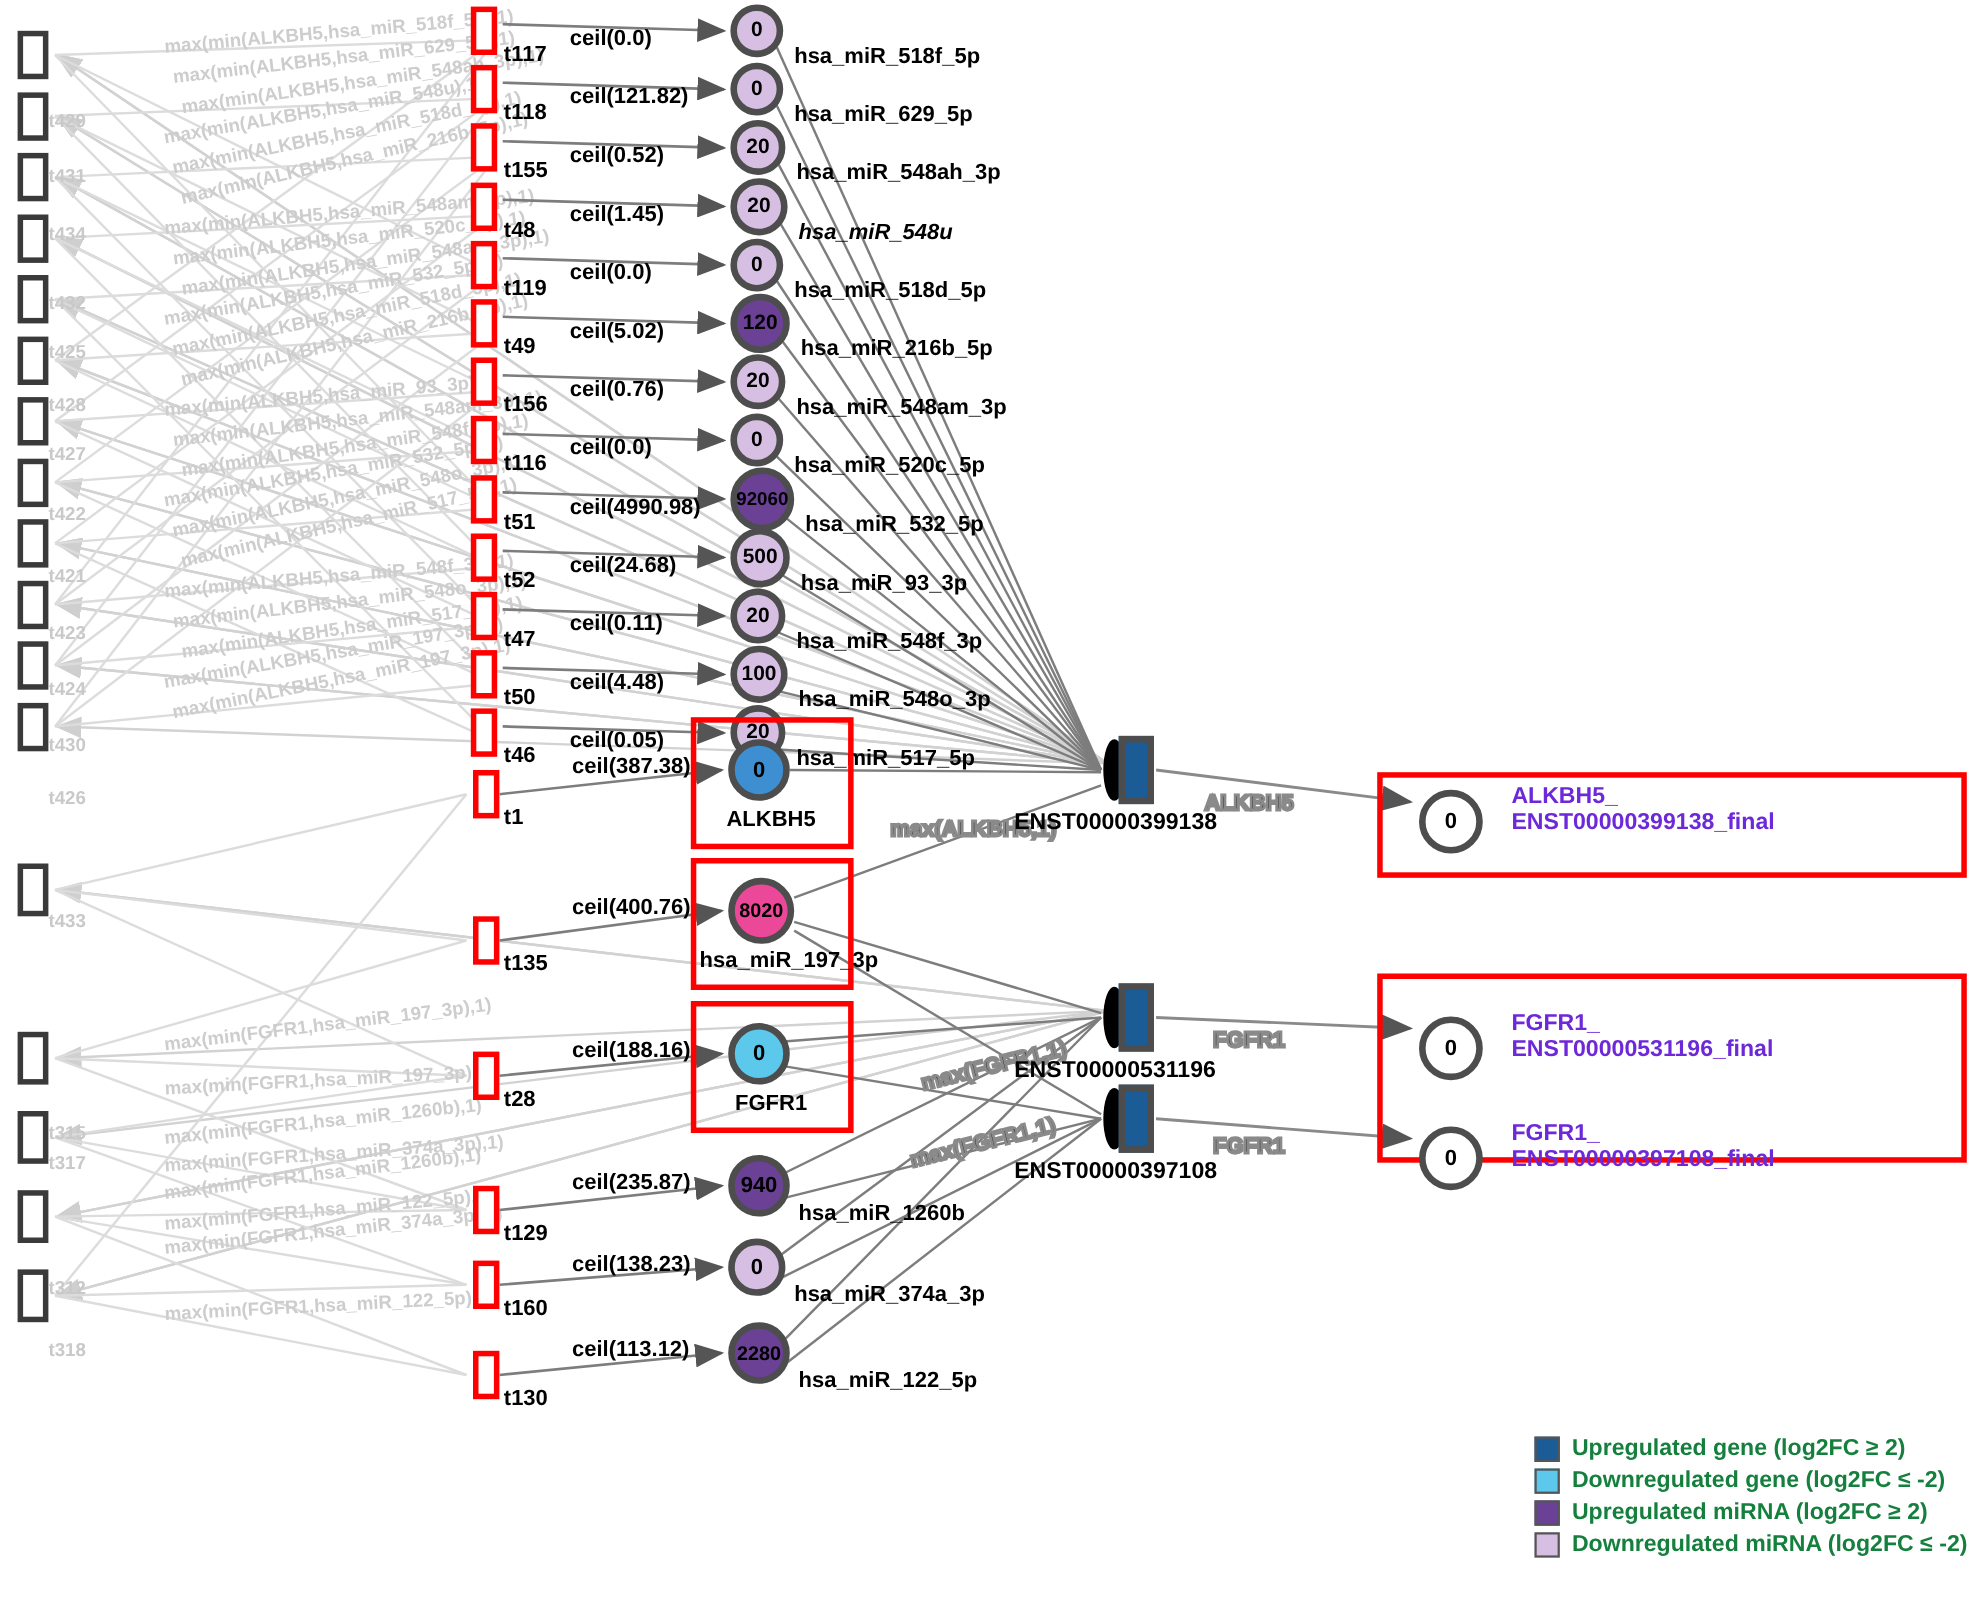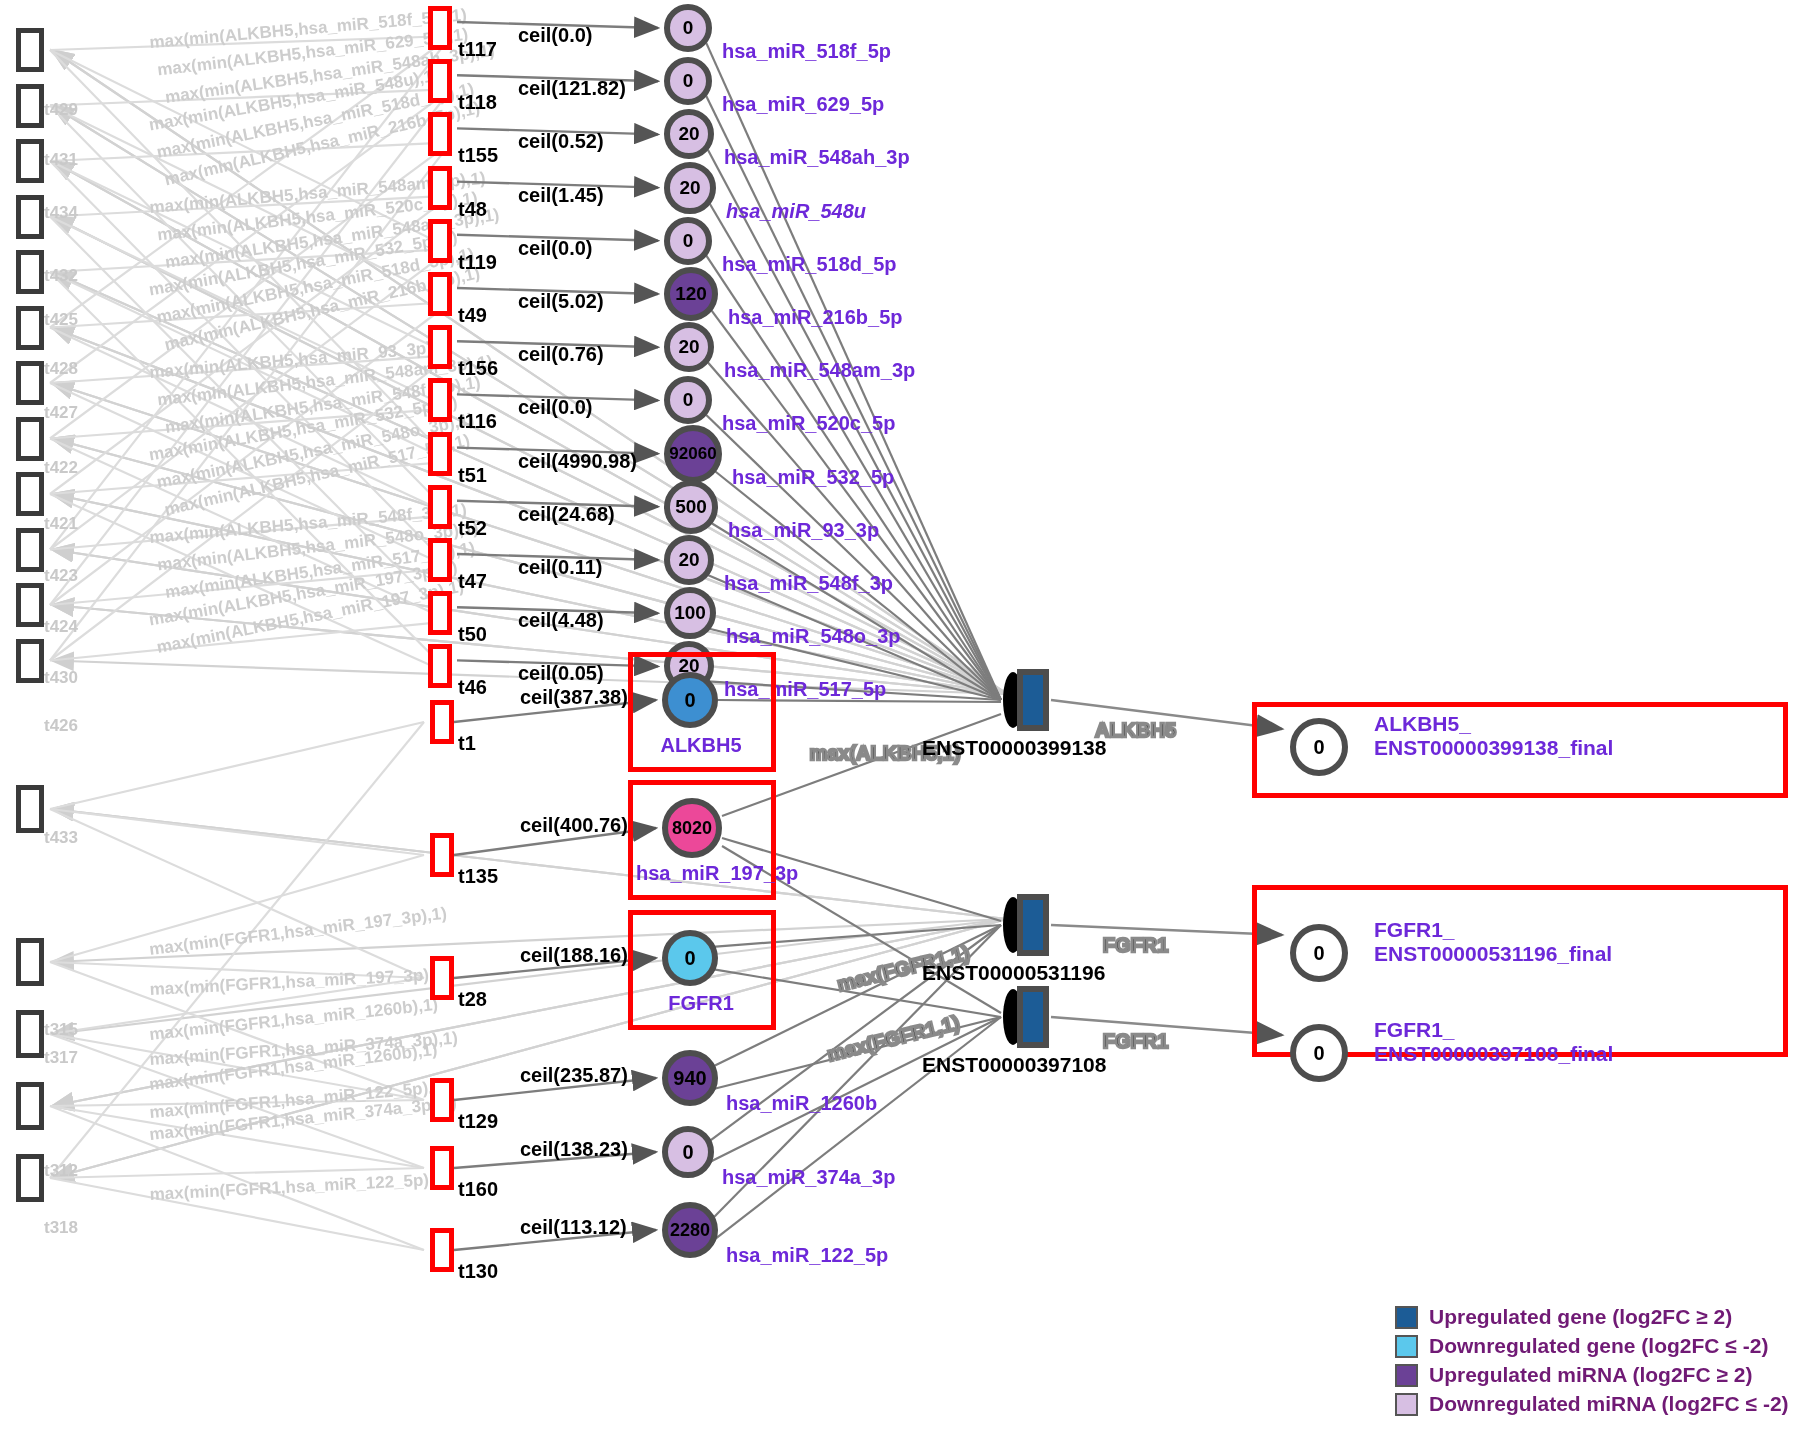--- a/index.html
+++ b/index.html
@@ -14,21 +14,21 @@
   
   .trans{position:absolute;width:24px;height:44px;background:#fff;border:5px solid #ff0000;box-sizing:border-box;}
   .trans-name{position:absolute;font-size:20px;font-weight:bold;color:#000;white-space:nowrap;}
 
   
   .ceil{position:absolute;font-size:20px;font-weight:bold;color:#000;white-space:nowrap;}
 
   
   .node{position:absolute;border-radius:50%;border:6px solid #4d4d4d;box-sizing:border-box;
         display:flex;align-items:center;justify-content:center;font-weight:bold;color:#000;}
-  .node-lab{position:absolute;font-size:20px;font-weight:bold;color:#6d28d9;white-space:nowrap;}
+  .node-lab{position:absolute;font-size:20px;font-weight:bold;color:#000000;white-space:nowrap;}
 
   
   .enst{position:absolute;width:32px;height:62px;background:#1c5c96;border:6px solid #4d4d4d;box-sizing:border-box;}
   .enst-dots{position:absolute;width:20px;height:56px;background:#000;border-radius:50%;}
   .enst-lab{position:absolute;font-size:21px;font-weight:bold;color:#000;white-space:nowrap;}
 
   
   .frame{position:absolute;border:5px solid #ff0000;box-sizing:border-box;background:transparent;}
 
   
@@ -39,21 +39,21 @@
 
   
   .elab{font-family:"Liberation Sans",sans-serif;font-weight:bold;}
   .elab-dark{font-size:20px;fill:#000;}
   .elab-gray{font-size:17px;fill:#cdcdcd;}
 
   
   #legend{position:absolute;left:1395px;top:1305px;}
   .leg-row{display:flex;align-items:center;margin-bottom:5px;}
   .leg-sw{width:23px;height:23px;border:2px solid #555;box-sizing:border-box;margin-right:11px;flex:none;}
-  .leg-tx{font-size:21px;font-weight:bold;color:#701a75;white-space:nowrap;}
+  .leg-tx{font-size:21px;font-weight:bold;color:#15803d;white-space:nowrap;}
 </style>
 </head>
 <body>
 
 <div id="stage">
 
   <svg id="edges" viewBox="0 0 1795 1453">
     <defs>
       <marker id="ah" markerWidth="11" markerHeight="9" refX="10" refY="4.5" orient="auto">
         <path d="M0,0 L11,4.5 L0,9 z" fill="#555"></path>

